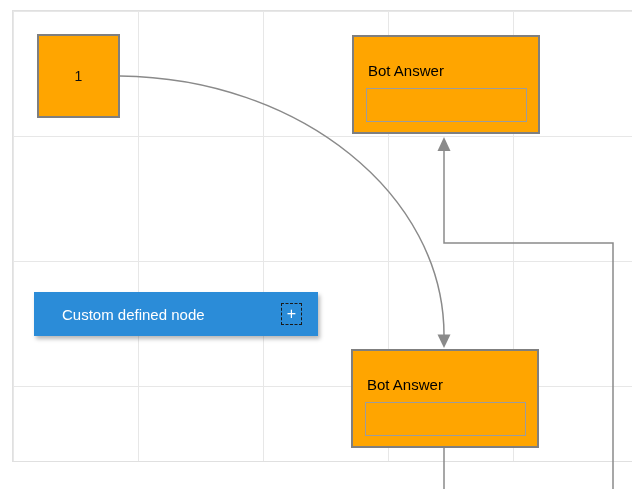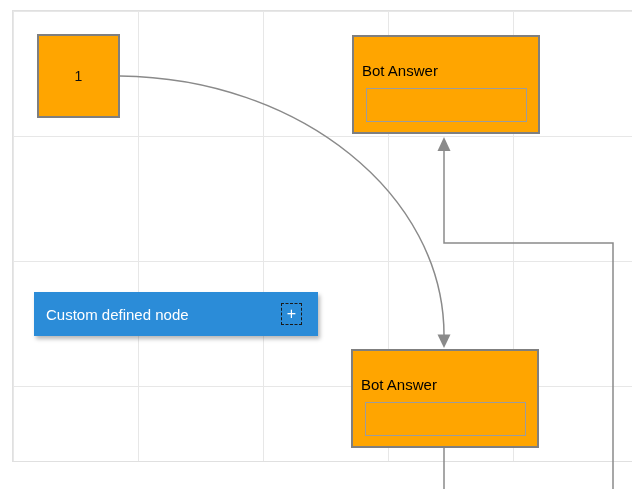--- a/index.html
+++ b/index.html
@@ -34,42 +34,42 @@
     background:#FFA500;
     border:2px solid #7f7f7f;
   }
   .square-node{
     left:37px;top:34px;width:83px;height:84px;
     display:flex;align-items:center;justify-content:center;
     font-size:14px;color:#101010;
   }
   .bot-node{width:188px;height:99px;}
   .bot-node .bot-title{
-    position:absolute;left:8px;top:25px;
+    position:absolute;left:14px;top:25px;
     font-size:15px;color:#000000;
   }
   .bot-node .bot-input{
     position:absolute;left:12px;top:51px;
     width:161px;height:34px;
     border:1px solid #9c9c9c;
     box-sizing:border-box;
     font-size:13px;color:#000;
   }
   #bot-top{left:352px;top:35px;}
   #bot-bottom{left:351px;top:349px;}
   
   .custom-node{
     position:absolute;left:34px;top:292px;
     width:284px;height:44px;
     background:#2B8CD8;
     box-shadow:2px 3px 4px rgba(0,0,0,0.28);
     display:flex;align-items:center;
     color:#ffffff;font-size:15px;
     box-sizing:border-box;
-    padding-left:12px;
+    padding-left:28px;
   }
   .custom-node .add-btn{
     position:absolute;right:16px;top:50%;
     transform:translateY(-50%);
     width:21px;height:22px;
     border:1px dashed #1a1a1a;
     display:flex;align-items:center;justify-content:center;
     color:#ffffff;font-size:16px;line-height:1;
     box-sizing:border-box;
     cursor:pointer;

